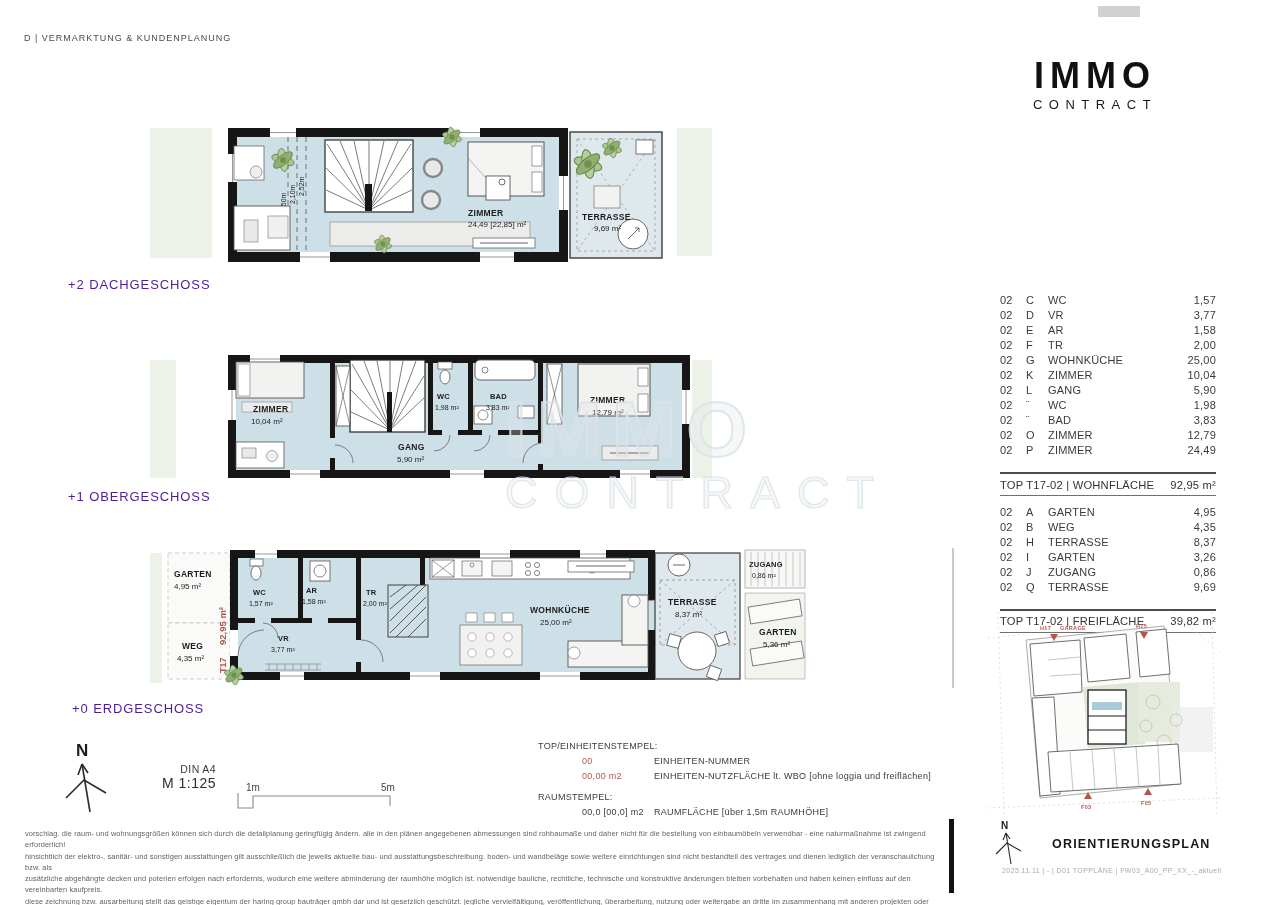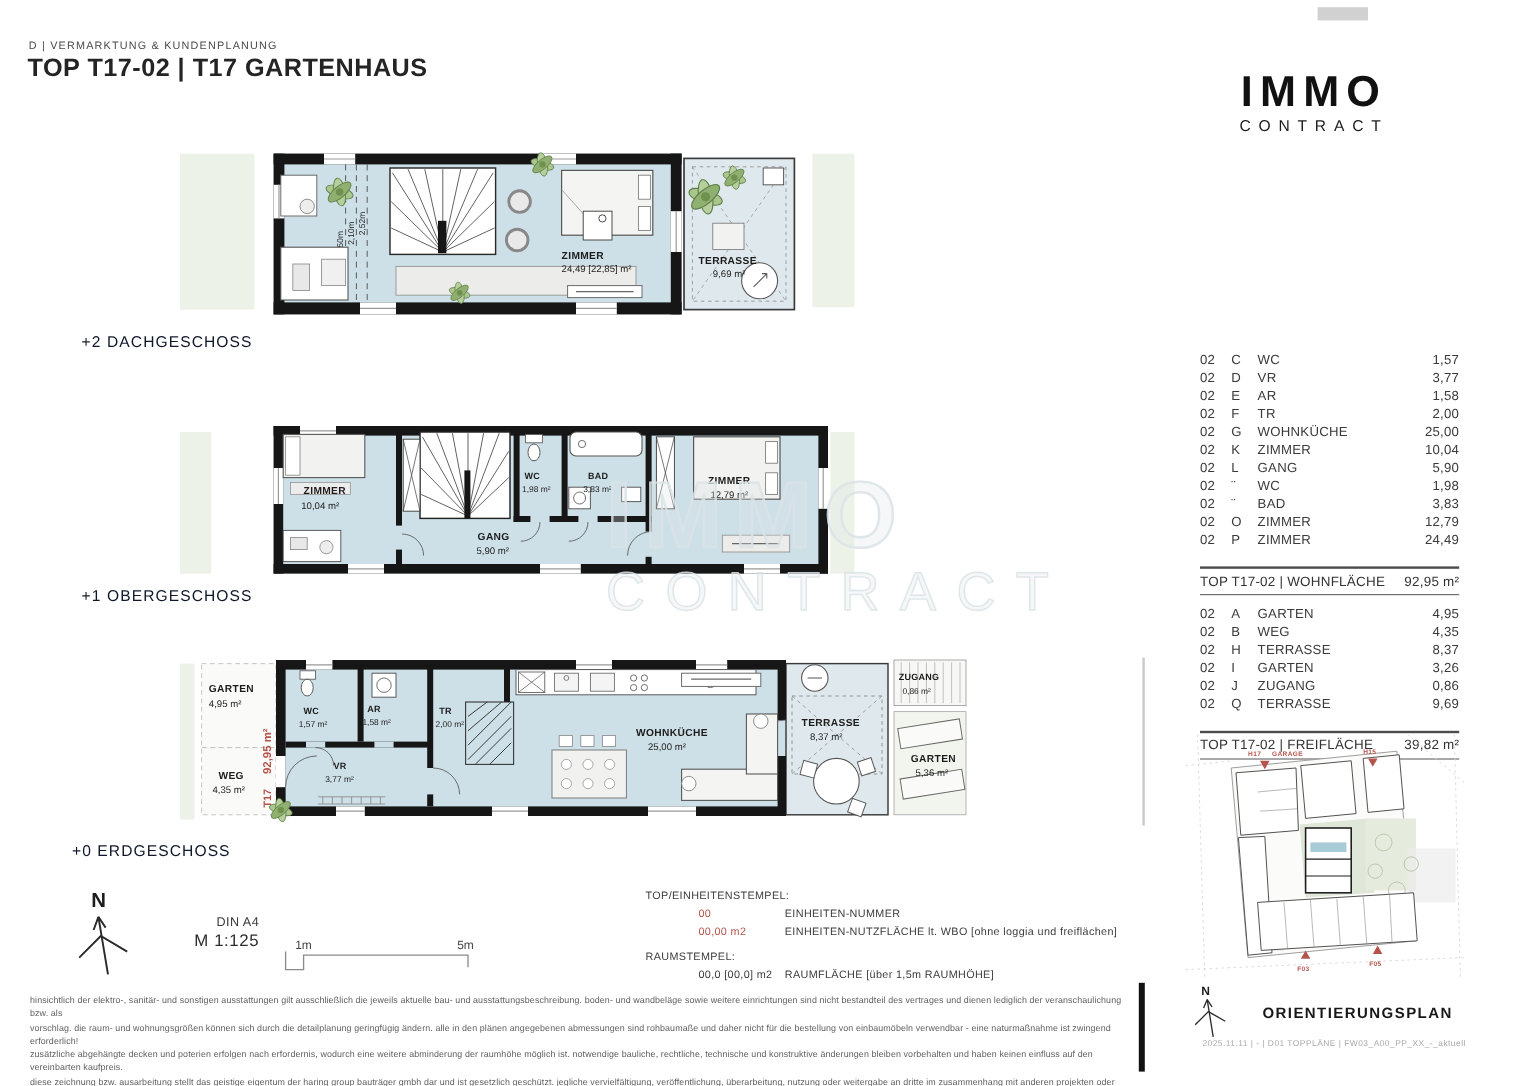--- a/index.html
+++ b/index.html
@@ -12,21 +12,21 @@
   .dept{left:24px;top:33px;font-size:9px;letter-spacing:1px;color:#4a4a4a;font-weight:500;}
   .title{left:23px;top:45px;font-size:21px;font-weight:700;letter-spacing:.4px;color:#242424;}
 
   
   .logo{left:1002px;top:56px;width:186px;text-align:center;color:#111;}
   .logo .l1{font-size:36px;font-weight:800;letter-spacing:6px;line-height:40px;}
   .logo .l2{font-size:13px;font-weight:500;letter-spacing:6.5px;margin-top:1px;color:#1a1a1a;}
   .corner-mark{left:1098px;top:6px;width:42px;height:11px;background:#9a9a9a;opacity:.45;}
 
   
-  .floorlabel{font-size:13px;letter-spacing:.9px;color:#0f172a;font-weight:500;}
+  .floorlabel{font-size:13px;letter-spacing:.9px;color:#4c1d95;font-weight:500;}
 
   
   .rlabel{font-size:8.5px;font-weight:700;letter-spacing:.3px;fill:#1c1c1c;}
   .rlabel-s{font-size:7.5px;font-weight:700;letter-spacing:.2px;fill:#1c1c1c;}
   .rarea{font-size:8px;fill:#222;}
   .rarea-s{font-size:7px;fill:#222;}
   .redtxt{fill:#b5544c;font-weight:700;}
 
   
   .watermark{left:505px;top:390px;z-index:5;pointer-events:none;line-height:1;}
@@ -70,21 +70,20 @@
 
   
   .green{background:#edf2e8;}
 </style>
 </head>
 <body>
 
 <div class="page">
 
   <div class="abs dept">D | VERMARKTUNG &amp; KUNDENPLANUNG</div>
-  <div class="abs title">TOP T17-02 | T17 GARTENHAUS</div>
 
   <div class="abs logo">
     <div class="l1">IMMO</div>
     <div class="l2">CONTRACT</div>
   </div>
   <div class="abs corner-mark"></div>
 
   <div class="abs green" style="left:150px;top:128px;width:62px;height:130px;"></div>
   <div class="abs green" style="left:677px;top:128px;width:35px;height:128px;"></div>
   <div class="abs green" style="left:150px;top:360px;width:26px;height:118px;"></div>
@@ -471,21 +470,21 @@
     <text class="rarea-s" x="89" y="61">1,57 m²</text>
     <text class="rlabel-s" x="146" y="48">AR</text>
     <text class="rarea-s" x="142" y="59">1,58 m²</text>
     <text class="rlabel-s" x="206" y="50">TR</text>
     <text class="rarea-s" x="203" y="61">2,00 m²</text>
     <text class="rlabel-s" x="118" y="96">VR</text>
     <text class="rarea-s" x="111" y="107">3,77 m²</text>
     <text class="rlabel" x="370" y="68">WOHNKÜCHE</text>
     <text class="rarea" x="380" y="80">25,00 m²</text>
   </svg>
-  <div class="abs floorlabel" style="left:60px;top:701px;">+0 ERDGESCHOSS</div>
+  <div class="abs floorlabel" style="left:72px;top:701px;">+0 ERDGESCHOSS</div>
   <div class="abs faintline"></div>
 
   <div class="abs tables">
     <div>
         <div class="arow">
           <span class="c-unit">02</span>
           <span class="c-letter">C</span>
           <span class="c-name">WC</span>
           <span class="c-val">1,57</span>
         </div>
@@ -628,22 +627,22 @@
     </div>
     <div class="leg-gap"></div>
     <div class="leg-title">RAUMSTEMPEL:</div>
     <div class="leg-row">
       <span class="leg-sample">00,0 [00,0] m2</span>
       <span>RAUMFLÄCHE [über 1,5m RAUMHÖHE]</span>
     </div>
   </div>
 
   <div class="abs disclaimer">
+    <div>vorschlag. die raum- und wohnungsgrößen können sich durch die detailplanung geringfügig ändern. alle in den plänen angegebenen abmessungen sind rohbaumaße und daher nicht für die bestellung von einbaumöbeln verwendbar - eine naturmaßnahme ist zwingend erforderlich!</div>
     <div>hinsichtlich der elektro-, sanitär- und sonstigen ausstattungen gilt ausschließlich die jeweils aktuelle bau- und ausstattungsbeschreibung. boden- und wandbeläge sowie weitere einrichtungen sind nicht bestandteil des vertrages und dienen lediglich der veranschaulichung bzw. als</div>
-    <div>vorschlag. die raum- und wohnungsgrößen können sich durch die detailplanung geringfügig ändern. alle in den plänen angegebenen abmessungen sind rohbaumaße und daher nicht für die bestellung von einbaumöbeln verwendbar - eine naturmaßnahme ist zwingend erforderlich!</div>
     <div>zusätzliche abgehängte decken und poterien erfolgen nach erfordernis, wodurch eine weitere abminderung der raumhöhe möglich ist. notwendige bauliche, rechtliche, technische und konstruktive änderungen bleiben vorbehalten und haben keinen einfluss auf den vereinbarten kaufpreis.</div>
     <div>diese zeichnung bzw. ausarbeitung stellt das geistige eigentum der haring group bauträger gmbh dar und ist gesetzlich geschützt. jegliche vervielfältigung, veröffentlichung, überarbeitung, nutzung oder weitergabe an dritte im zusammenhang mit anderen projekten oder arbeiten bedarf</div>
 
   </div>
 
   <div class="abs vdivider"></div>
 
   <svg class="abs" style="left:988px;top:612px;" width="232" height="205" viewBox="0 0 232 205">
 
     <g stroke="#d8d8d8" stroke-width="0.8" stroke-dasharray="2 3">

